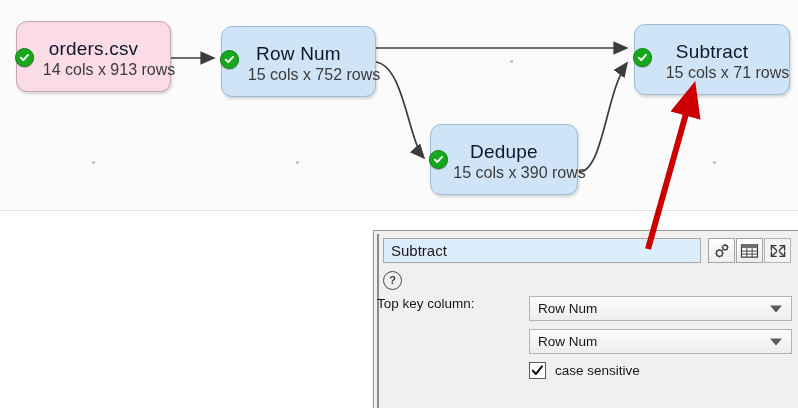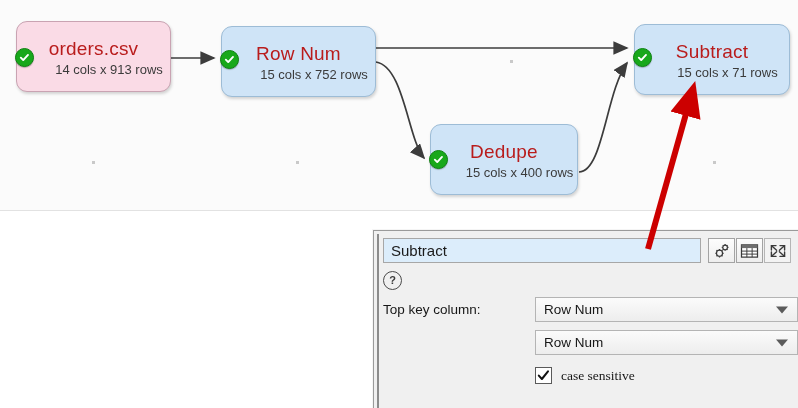--- a/index.html
+++ b/index.html
@@ -19,25 +19,25 @@
 
   .node{
     position:absolute;border:1px solid #9aa3ad;border-radius:11px;
     box-sizing:border-box;
     box-shadow:1px 2px 3px rgba(0,0,0,.16);
     display:flex;flex-direction:column;align-items:center;justify-content:center;
   }
   .node.pink{background:#fadbe6;border-color:#c9a3b2;}
   .node.blue{background:#cfe4f7;border-color:#9dbcd6;}
   .node .n-title{
-    color:#b91c1c;font-size:19px;line-height:22px;letter-spacing:.2px;
+    color:#0f172a;font-size:19px;line-height:22px;letter-spacing:.2px;
     margin-bottom:4px;white-space:nowrap;
   }
   .node .n-sub{
-    color:#3b3b3b;font-size:13px;line-height:12px;white-space:nowrap;margin-left:31px;
+    color:#3b3b3b;font-size:16px;line-height:12px;white-space:nowrap;margin-left:31px;
   }
   .tick{
     position:absolute;width:17px;height:17px;border-radius:50%;
     background:#18a81b;border:1px solid #0e8411;
     box-shadow:0 1px 1px rgba(0,0,0,.25);
     display:flex;align-items:center;justify-content:center;
   }
   .tick svg{display:block;}
 
   
@@ -70,21 +70,21 @@
   .ibtn.b3{left:381px;border-color:#b5b5b5;background:#f3f3f3;}
 
   .helprow{position:absolute;left:6px;top:35px;right:0;height:22px;display:flex;align-items:center;gap:6px;}
   .qmark{
     width:17px;height:17px;border:1.4px solid #4a4a4a;border-radius:50%;
     display:flex;align-items:center;justify-content:center;
     font-size:11px;color:#3a3a3a;font-weight:bold;line-height:1;flex:none;
   }
   .helptext{font-size:13.5px;color:#171717;white-space:nowrap;}
 
-  .frow{position:absolute;left:6px;right:0;height:27px;display:flex;align-items:center;}
+  .frow{position:absolute;left:0;right:0;height:27px;display:flex;align-items:flex-start;}
   .frow.r1{top:62px;}
   .frow.r2{top:95px;}
   .frow.r3{top:128px;}
   .flabel{font-size:13.5px;color:#171717;white-space:nowrap;}
   .combo{
     position:absolute;height:25px;
     background:linear-gradient(#fbfbfb,#ededed);
     border:1px solid #b4b4b4;box-sizing:border-box;
     display:flex;align-items:center;
     font-size:13.5px;color:#171717;padding-left:8px;
@@ -92,21 +92,21 @@
   .combo .caret{
     position:absolute;right:9px;top:50%;transform:translateY(-50%);
     width:0;height:0;border-left:6px solid transparent;border-right:6px solid transparent;
     border-top:7px solid #5b5b5b;
   }
   .cb-wrap{position:absolute;left:152px;display:flex;align-items:center;gap:9px;}
   .checkbox{
     width:17px;height:17px;background:#ffffff;border:1px solid #5a5a5a;
     box-sizing:border-box;display:flex;align-items:center;justify-content:center;flex:none;
   }
-  .cb-label{font-size:13.5px;color:#171717;white-space:nowrap;font-family:Liberation Serif, serif;}
+  .cb-label{font-size:13.5px;color:#171717;white-space:nowrap;}
 
   svg.redarrow{position:absolute;left:0;top:0;width:798px;height:408px;pointer-events:none;}
 </style>
 </head>
 <body>
 
 <div id="root">
 
   <div class="canvas">
 
@@ -146,21 +146,21 @@
       <div class="n-sub">15 cols x 752 rows</div>
     </div>
     <div class="tick" style="left:220px;top:50px;">
       <svg width="11" height="11" viewBox="0 0 12 12">
           <path d="M2,6.2 L4.6,8.8 L9.8,3.2" stroke="#ffffff" stroke-width="2.1" fill="none" stroke-linecap="round" stroke-linejoin="round"></path>
         </svg>
     </div>
 
     <div class="node blue" style="left:430px;top:124px;width:148px;height:71px;">
       <div class="n-title">Dedupe</div>
-      <div class="n-sub">15 cols x 400 rows</div>
+      <div class="n-sub">15 cols x 390 rows</div>
     </div>
     <div class="tick" style="left:429px;top:150px;">
       <svg width="11" height="11" viewBox="0 0 12 12">
           <path d="M2,6.2 L4.6,8.8 L9.8,3.2" stroke="#ffffff" stroke-width="2.1" fill="none" stroke-linecap="round" stroke-linejoin="round"></path>
         </svg>
     </div>
 
     <div class="node blue" style="left:634px;top:24px;width:156px;height:71px;">
       <div class="n-title">Subtract</div>
       <div class="n-sub">15 cols x 71 rows</div>

